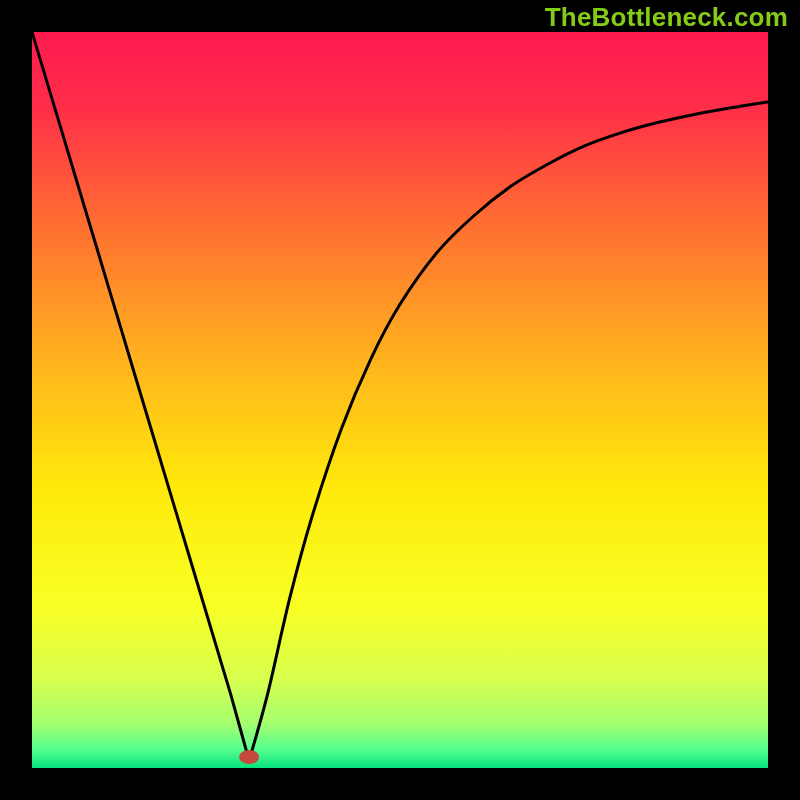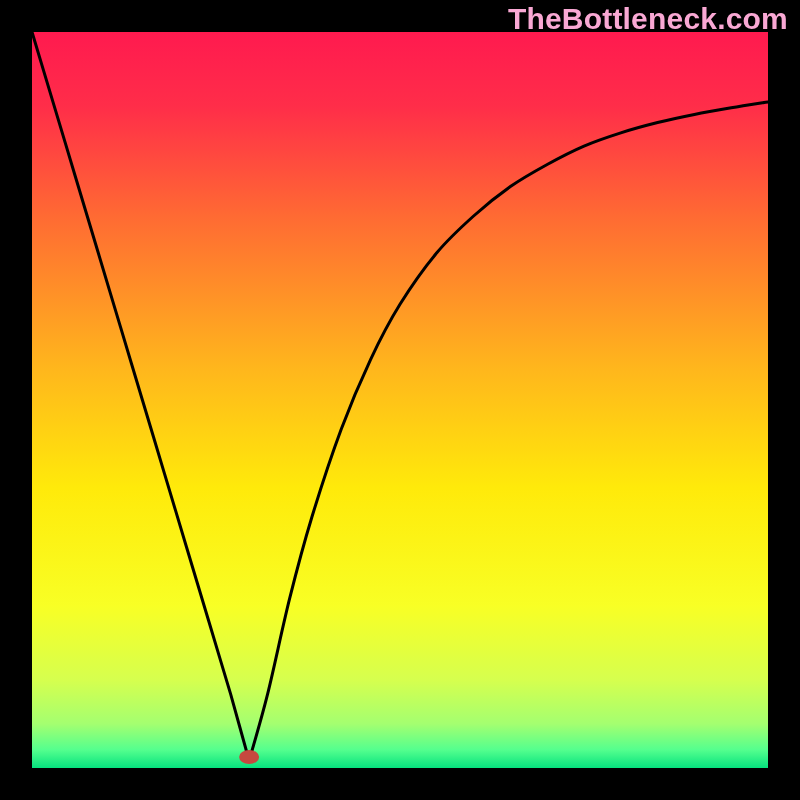--- a/index.html
+++ b/index.html
@@ -14,23 +14,23 @@
     position: relative;
     width: 800px;
     height: 800px;
     background: #000;
   }
   .watermark {
     position: absolute;
     top: 2px;
     right: 12px;
     font-family: Arial, Helvetica, sans-serif;
-    font-size: 30px;
+    font-size: 26px;
     font-weight: 600;
-    color: #f9a8d4;
+    color: #84cc16;
     letter-spacing: 0.2px;
     z-index: 10;
   }
   svg {
     position: absolute;
     top: 0;
     left: 0;
   }
 </style>
 </head>

